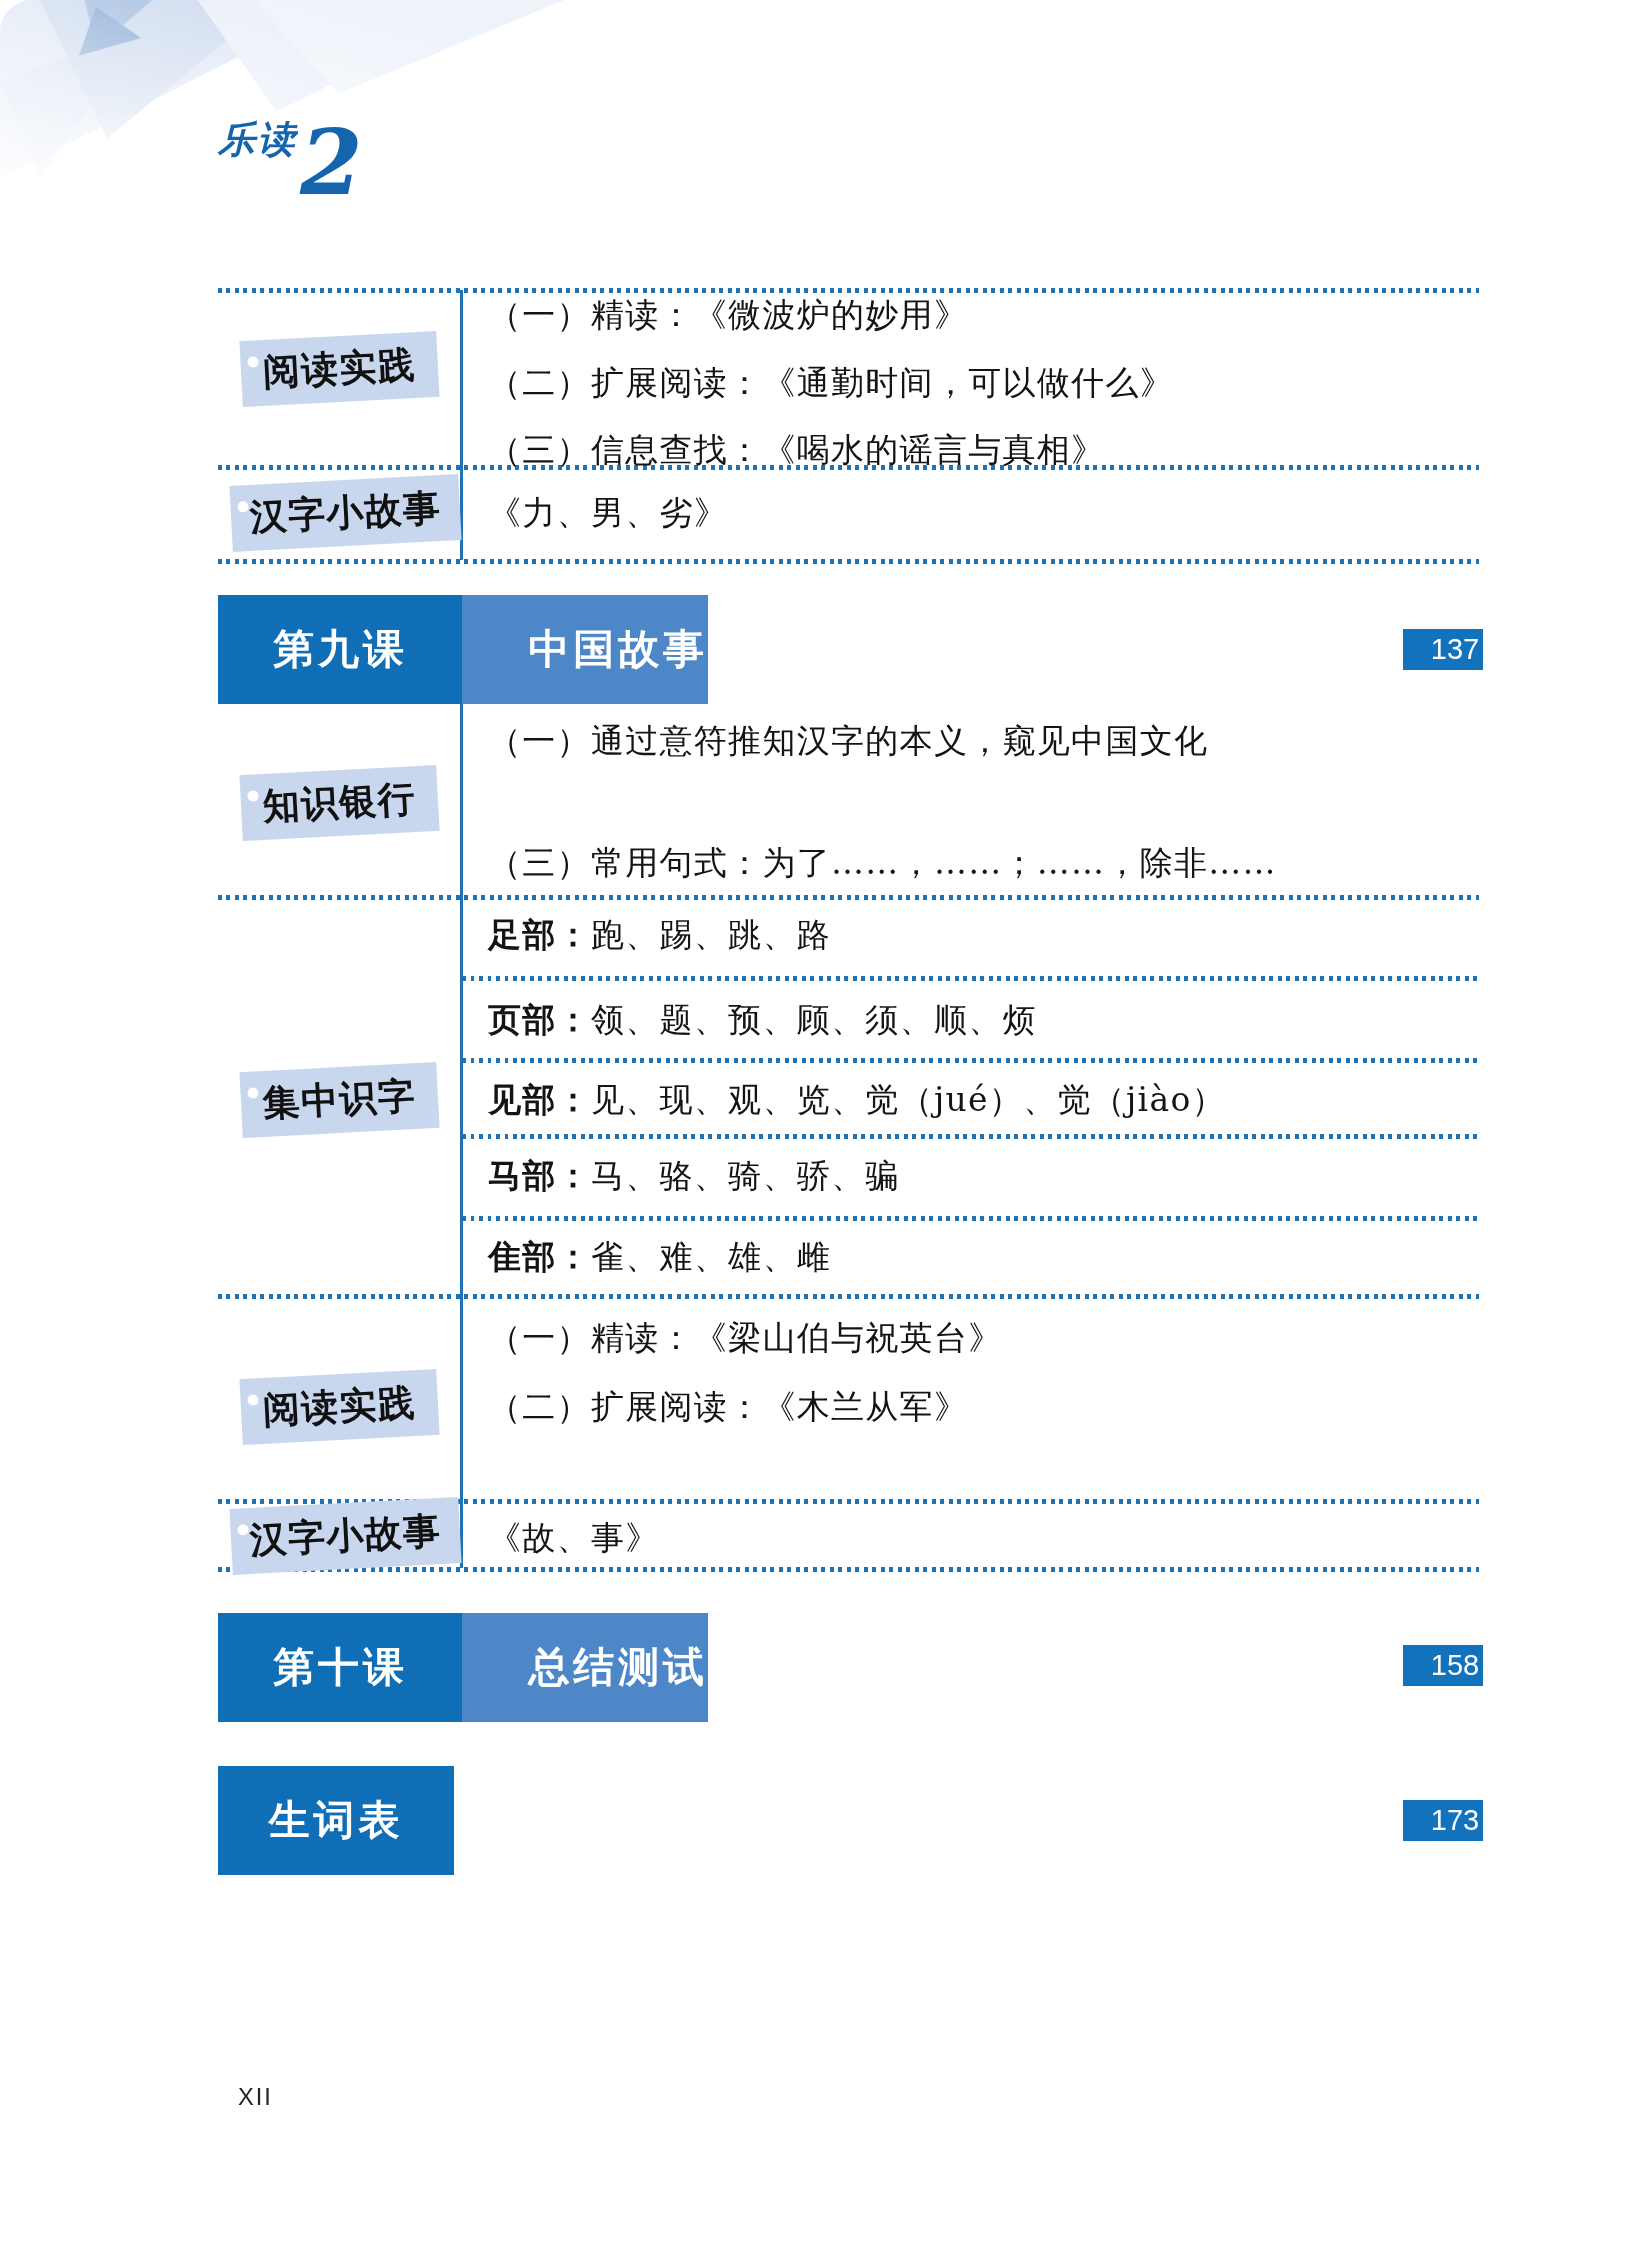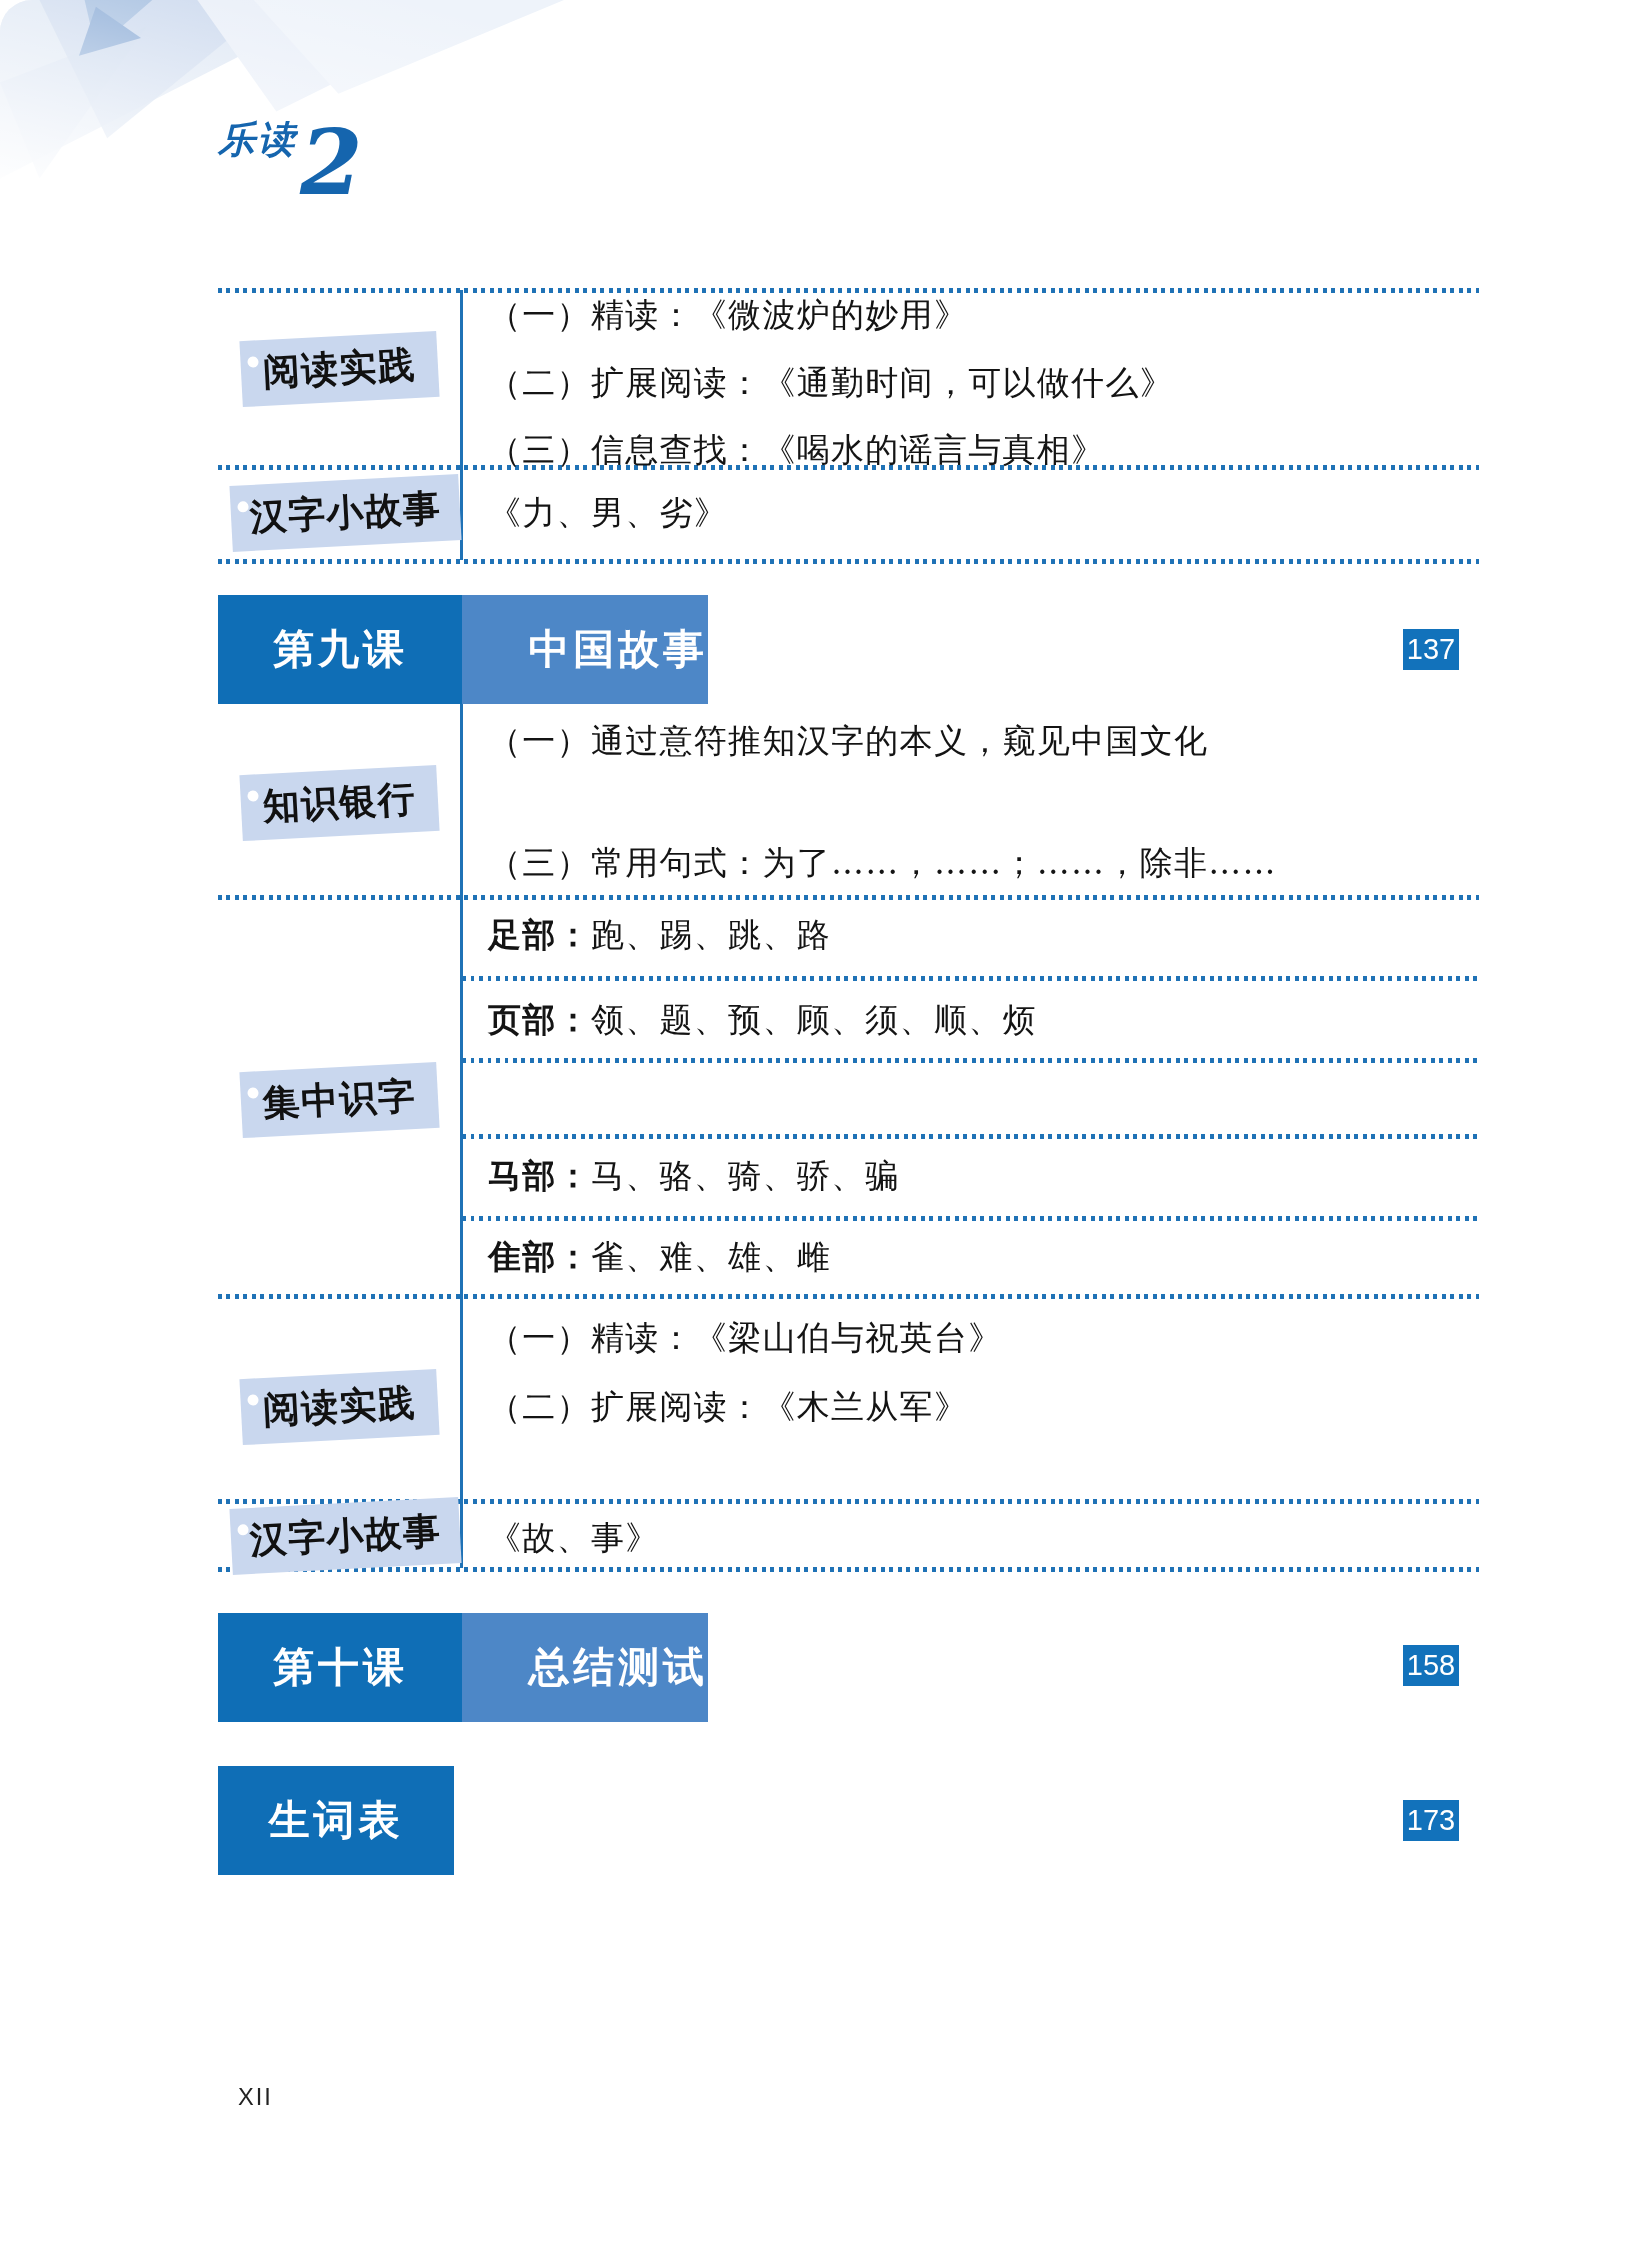--- a/index.html
+++ b/index.html
@@ -48,21 +48,21 @@
   .les-num{position:absolute;left:218px;width:245px;height:109px;background:#0f6eb6;
     display:flex;align-items:center;justify-content:center;}
   .les-title{position:absolute;left:462px;width:246px;height:109px;background:#4d87c7;
     display:flex;align-items:center;justify-content:flex-end;}
   .les-text{font-family:"Liberation Sans",sans-serif;font-weight:bold;font-size:41px;
     color:#ffffff;letter-spacing:3.9px;white-space:nowrap;}
   .vocab-box{position:absolute;left:218px;width:236px;height:109px;background:#0f6eb6;
     display:flex;align-items:center;justify-content:center;}
   .badge{position:absolute;left:1403px;width:56px;height:41px;background:#1272bb;
     display:flex;align-items:center;justify-content:center;
-    font-family:"Liberation Sans",sans-serif;font-size:29px;font-weight:500;color:#ffffff;}
+    font-family:"Liberation Sans",sans-serif;font-size:29px;font-weight:500;color:#ffffff;padding-left:24px;}
   
   .folio{position:absolute;left:238px;top:2084px;font-family:"Liberation Sans",sans-serif;
     font-size:23.6px;color:#222;letter-spacing:2px;}
 </style>
 </head>
 <body>
 
 <div id="page">
 
   <div class="decor">
@@ -127,20 +127,23 @@
   <div class="tag tag4" style="top:1067px">
     <span class="hole"></span>
     <span class="tlabel">集中识字</span>
   </div>
   <div class="item" style="top:911px">
     <span class="bold">足部：</span><span>跑、踢、跳、路</span>
   </div>
   <div class="item" style="top:996px">
     <span class="bold">页部：</span><span>领、题、预、顾、须、顺、烦</span>
   </div>
+  <div class="item" style="top:1076px">
+    <span class="bold">见部：</span><span>见、现、观、览、觉（jué）、觉（jiào）</span>
+  </div>
   <div class="item" style="top:1152px">
     <span class="bold">马部：</span><span>马、骆、骑、骄、骗</span>
   </div>
   <div class="item" style="top:1233px">
     <span class="bold">隹部：</span><span>雀、难、雄、雌</span>
   </div>
 
   <div class="tag tag4" style="top:1374px">
     <span class="hole"></span>
     <span class="tlabel">阅读实践</span>

